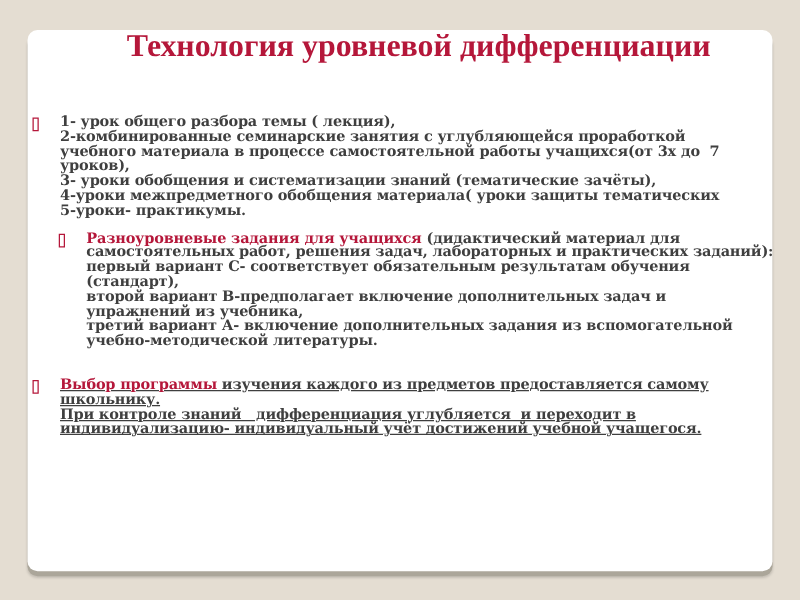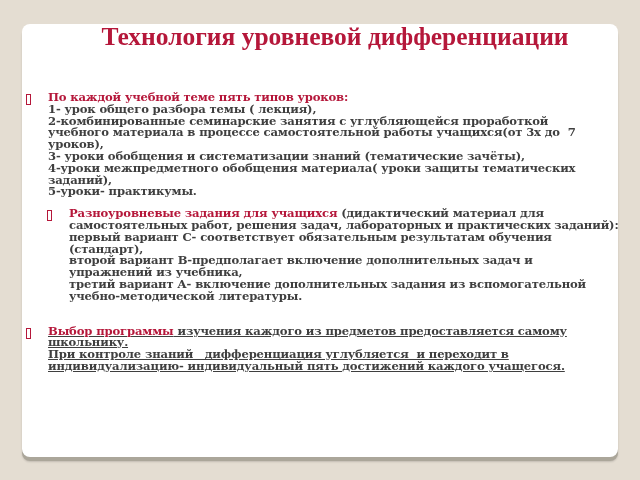--- a/index.html
+++ b/index.html
@@ -59,43 +59,41 @@
 </head>
 <body>
 
 <div class="card"></div>
 
 <div class="title">Технология уровневой дифференциации</div>
 
 <ul class="list">
   <li class="item item-1">
     <span class="bullet"></span>
-    <span class="line"><span class="accent">По каждой учебной теме пять типов уроков:</span><span></span></span>
     <span class="line">1- урок общего разбора темы ( лекция),</span>
     <span class="line">2-комбинированные семинарские занятия с углубляющейся проработкой</span>
     <span class="line">учебного материала в процессе самостоятельной работы учащихся(от 3х до  7</span>
     <span class="line">уроков),</span>
     <span class="line">3- уроки обобщения и систематизации знаний (тематические зачёты),</span>
     <span class="line">4-уроки межпредметного обобщения материала( уроки защиты тематических</span>
-    <span class="line">заданий),</span>
     <span class="line">5-уроки- практикумы.</span>
   </li>
 
   <li class="item item-2">
     <span class="bullet"></span>
     <span class="line"><span class="accent">Разноуровневые задания для учащихся</span><span> (дидактический материал для</span></span>
     <span class="line">самостоятельных работ, решения задач, лабораторных и практических заданий):</span>
     <span class="line">первый вариант С- соответствует обязательным результатам обучения</span>
     <span class="line">(стандарт),</span>
     <span class="line">второй вариант В-предполагает включение дополнительных задач и</span>
     <span class="line">упражнений из учебника,</span>
     <span class="line">третий вариант А- включение дополнительных задания из вспомогательной</span>
     <span class="line">учебно-методической литературы.</span>
   </li>
 
   <li class="item item-3">
     <span class="bullet"></span>
     <span class="line"><span class="accent">Выбор программы</span><span> изучения каждого из предметов предоставляется самому</span></span>
     <span class="line">школьнику.</span>
     <span class="line">При контроле знаний   дифференциация углубляется  и переходит в</span>
-    <span class="line">индивидуализацию- индивидуальный пять достижений каждого учащегося.</span>
+    <span class="line">индивидуализацию- индивидуальный учёт достижений учебной учащегося.</span>
   </li>
 </ul>
 
 </body></html>

